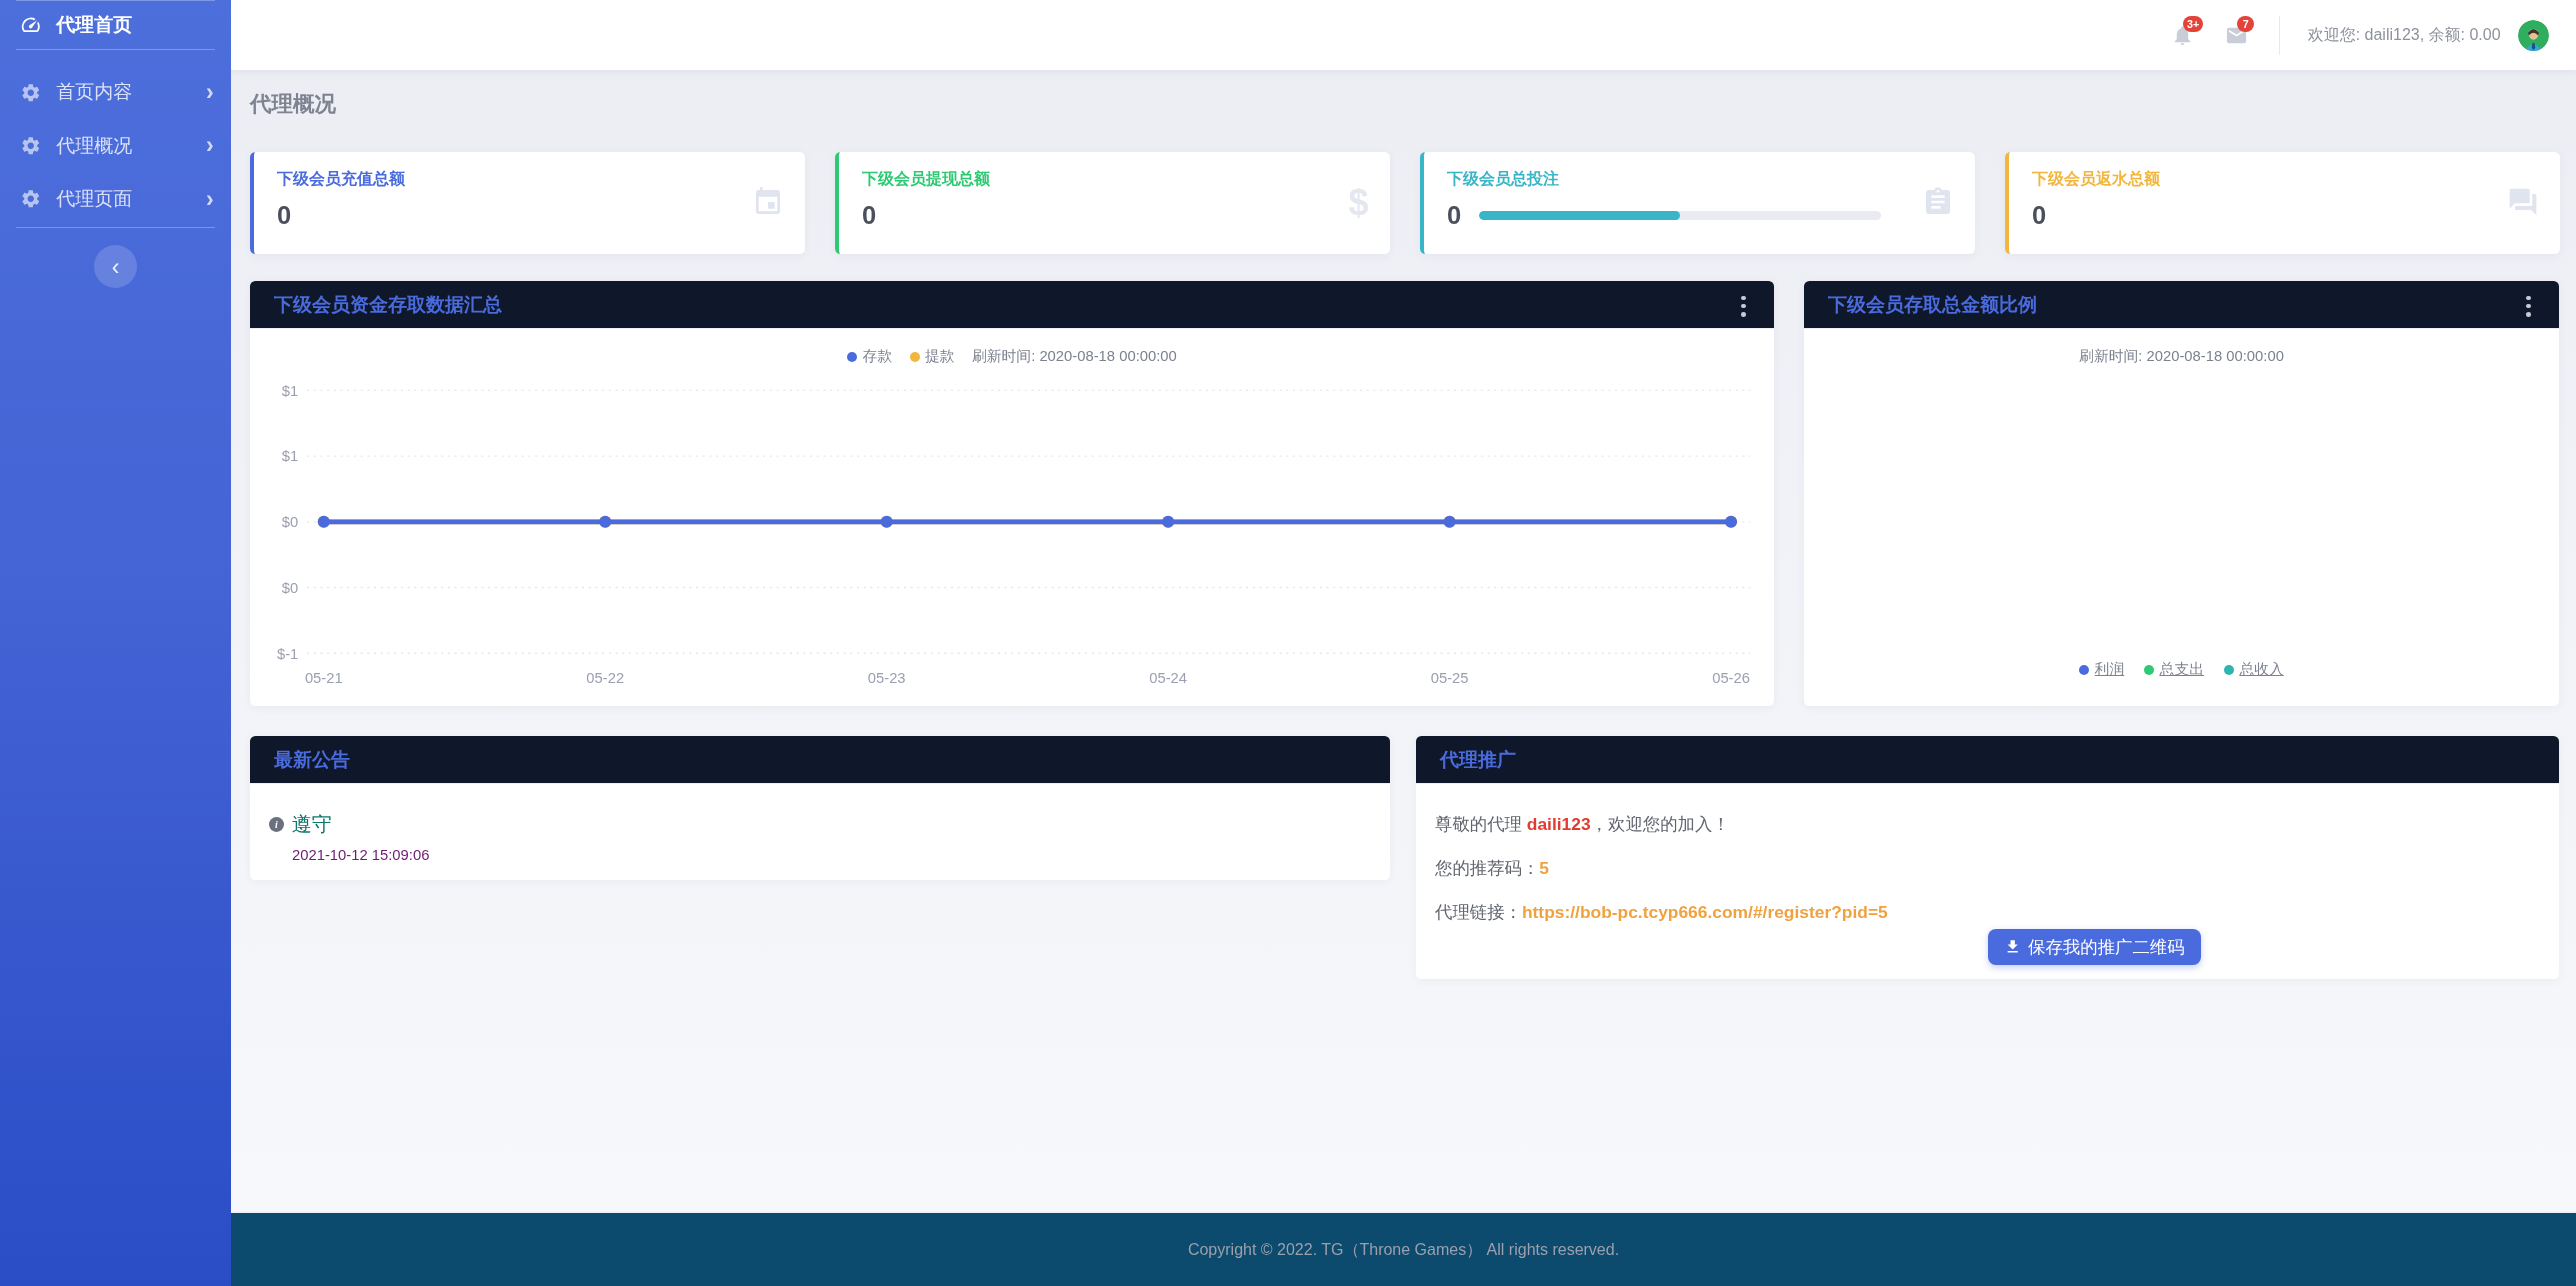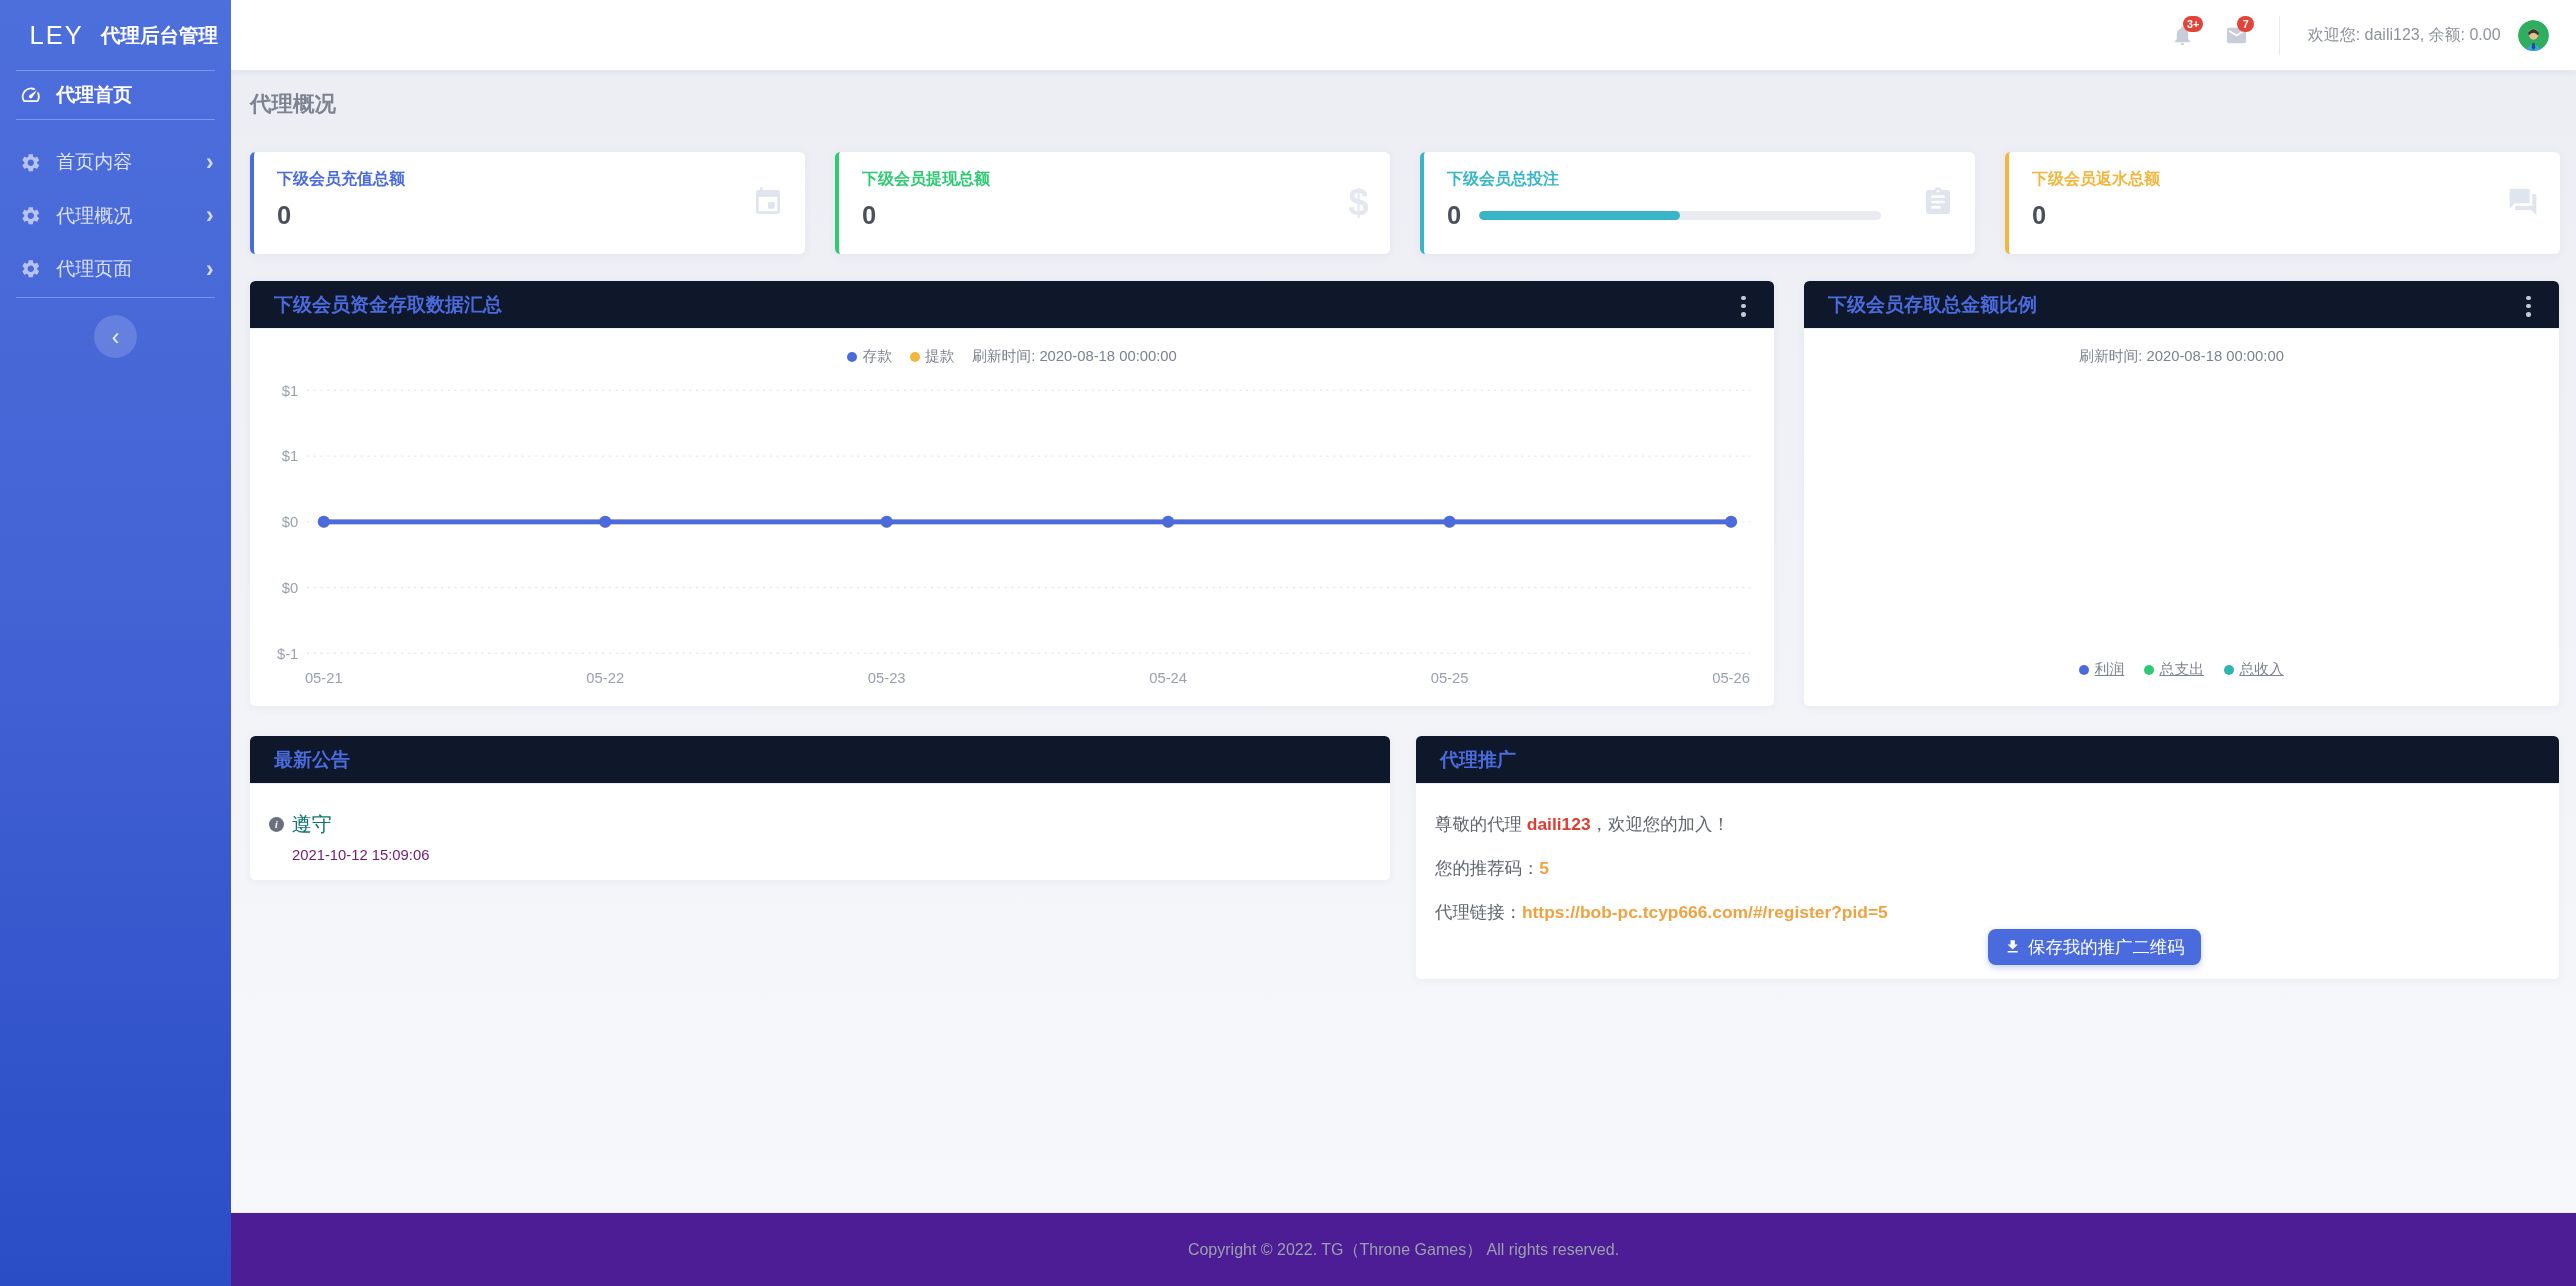--- a/index.html
+++ b/index.html
@@ -77,31 +77,27 @@
   .promo-body{padding:28px 0 0 19px;font-size:17.4px;color:#60656f;}
   .promo-line{margin-bottom:20px;}
   .promo-name{color:#e23c30;font-weight:700;}
   .promo-accent{color:#efa23f;font-weight:700;}
   .promo-link{color:#efa23f;font-weight:700;text-decoration:none;cursor:pointer;}
   .save-btn{position:absolute;left:572px;top:193px;height:36px;display:inline-flex;align-items:center;
     gap:6.7px;padding:0 16px;border:none;border-radius:8px;background:#4a6bdd;color:#fff;
     font-size:17.4px;cursor:pointer;box-shadow:0 2.7px 6.7px rgba(74,107,221,.3);}
   .save-btn svg{width:17.4px;height:17.4px;fill:#fff;}
   
-  .footer{position:absolute;left:231px;bottom:0;width:2345px;height:74px;background:#4c1d95;
+  .footer{position:absolute;left:231px;bottom:0;width:2345px;height:74px;background:#0c4a6e;
     display:flex;align-items:center;justify-content:center;font-size:16px;color:#9ba0ac;}
 </style>
 </head>
 <body>
 
 <aside class="sidebar">
-  <div class="logo-row">
-    <span class="logo-mark">LEY</span>
-    <span class="logo-title">代理后台管理</span>
-  </div>
   <div class="sb-divider"></div>
 
   <div class="sb-item active">
     <svg class="mi" viewBox="0 0 24 24">
         <path d="M20.38 8.57l-1.23 1.85a8 8 0 0 1-.22 7.58H5.07A8 8 0 0 1 15.58 6.85l1.85-1.23A10 10 0 0 0 3.35 19a2 2 0 0 0 1.72 1h13.85a2 2 0 0 0 1.74-1 10 10 0 0 0-.27-10.44zm-9.79 6.84a2 2 0 0 0 2.83 0l5.66-8.49-8.49 5.66a2 2 0 0 0 0 2.83z"></path>
       </svg>
     <span>代理首页</span>
   </div>
   <div class="sb-divider"></div>
   <div class="sb-gap" style="height:19px"></div>

